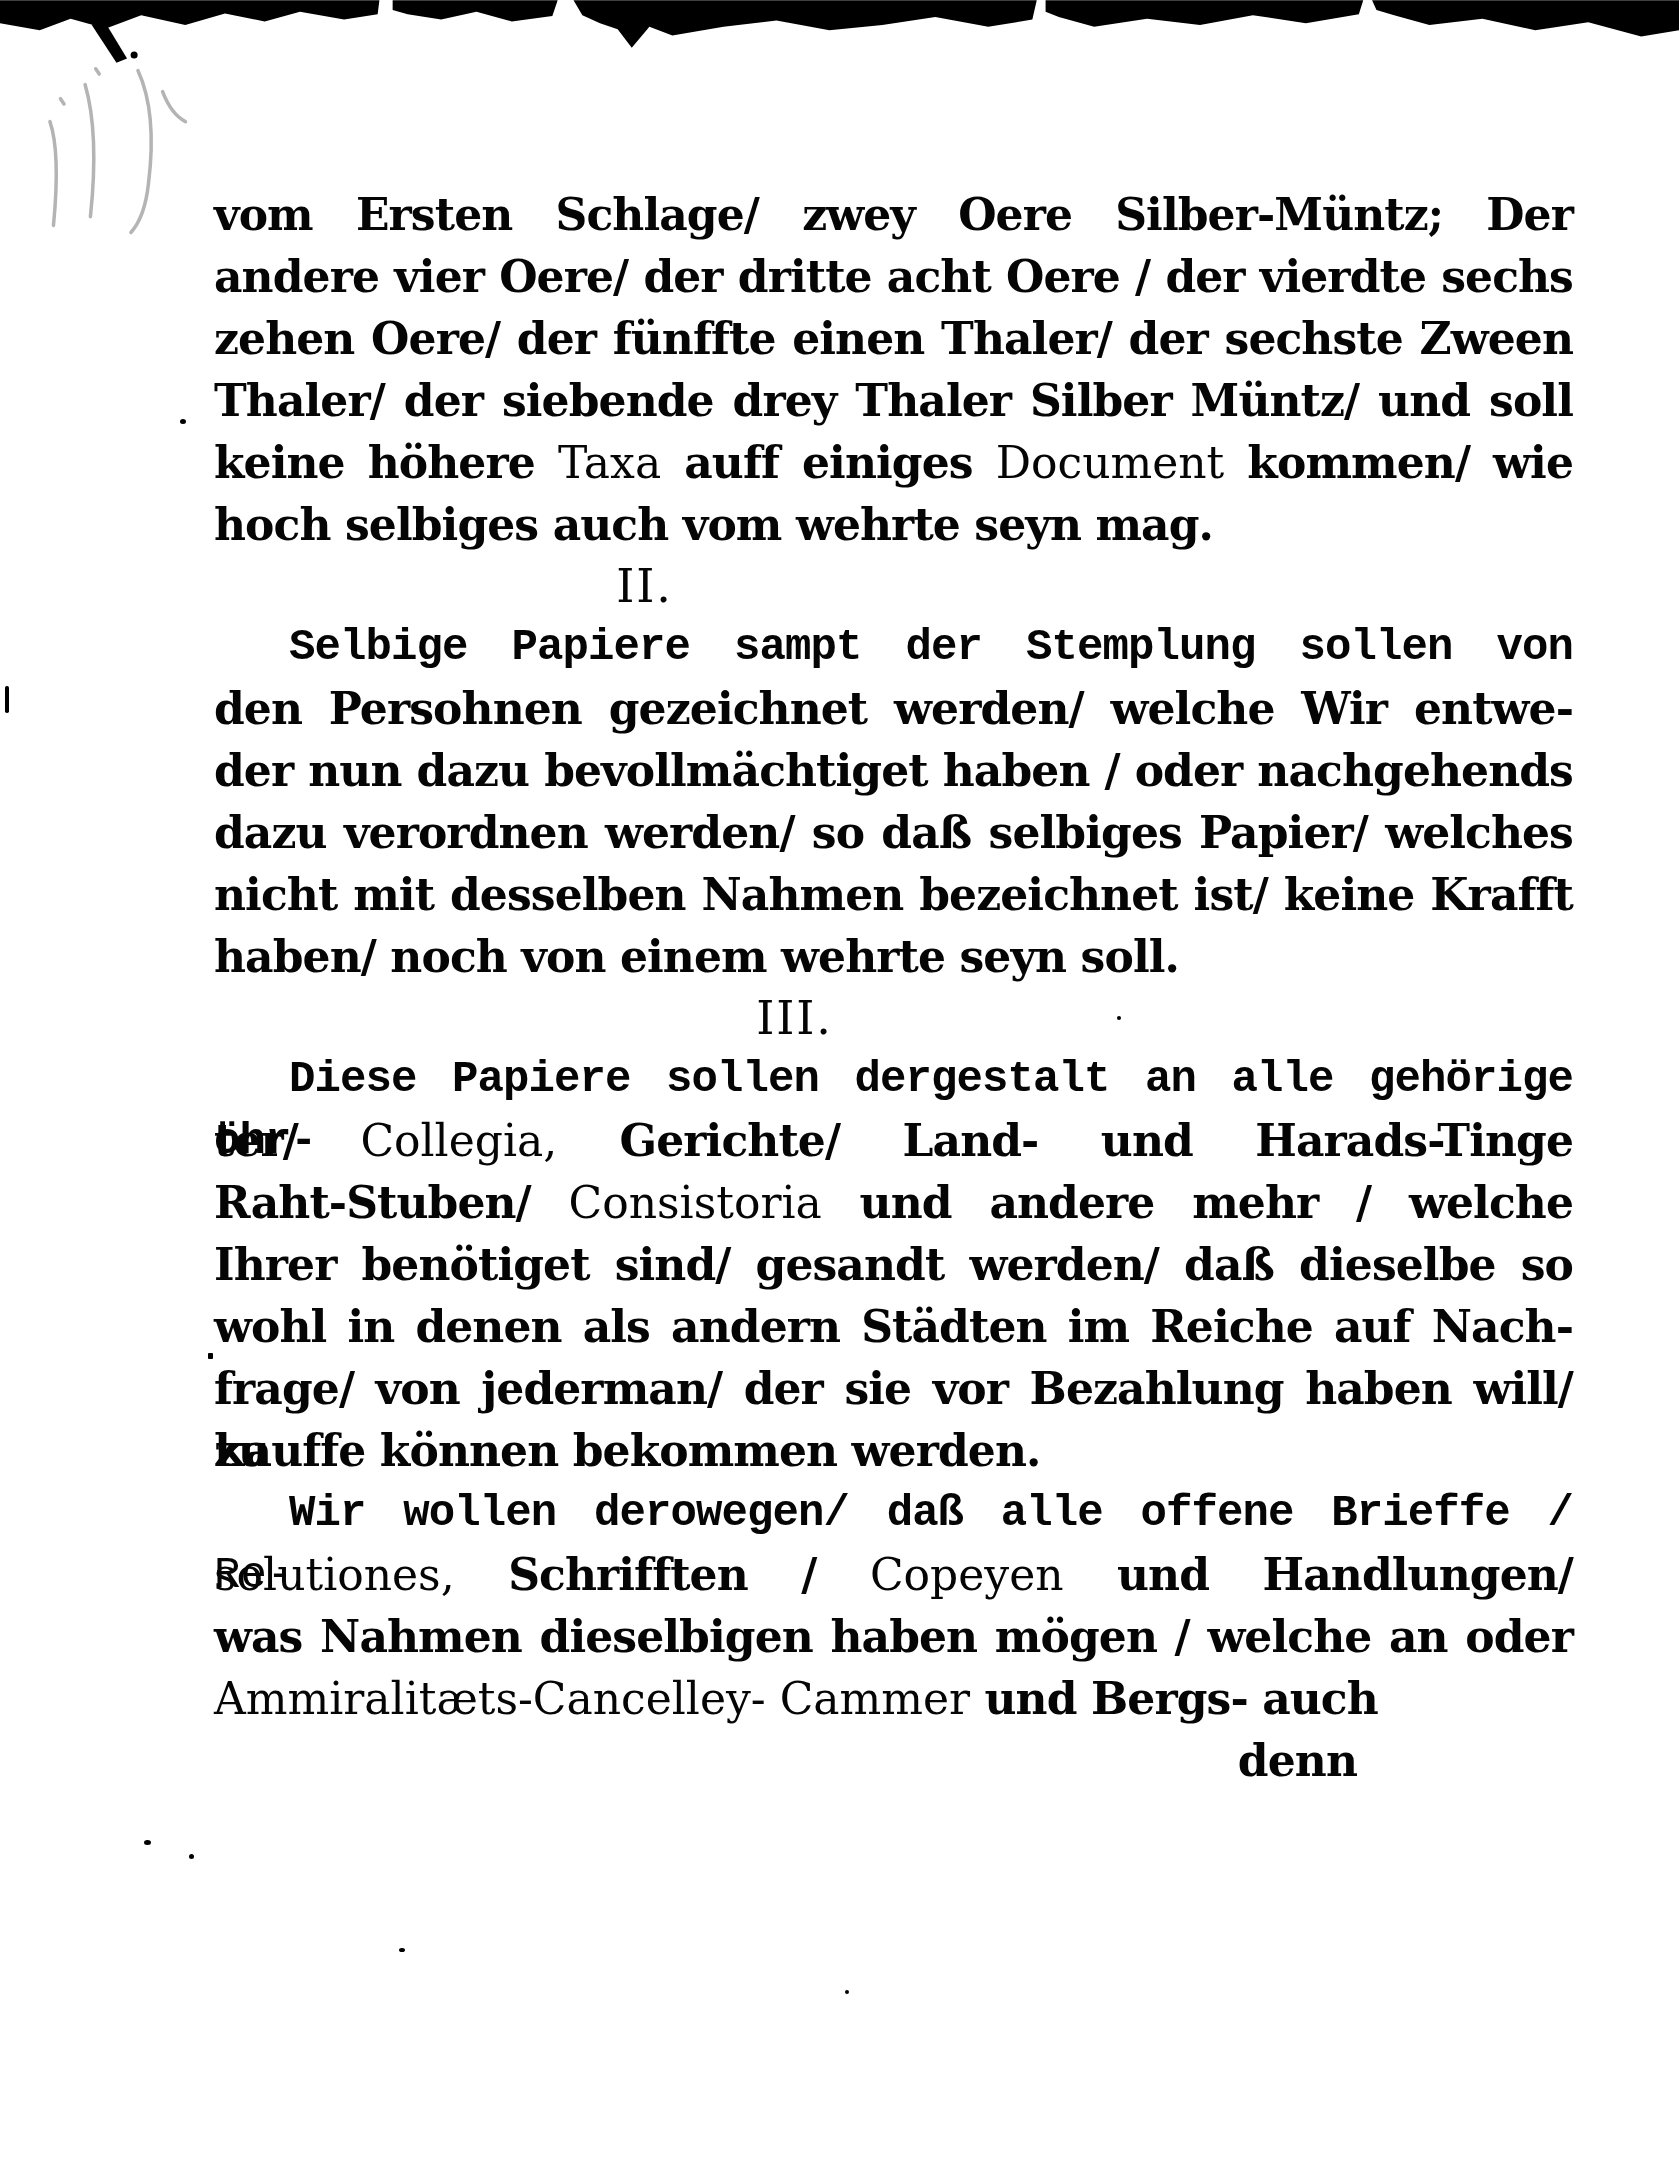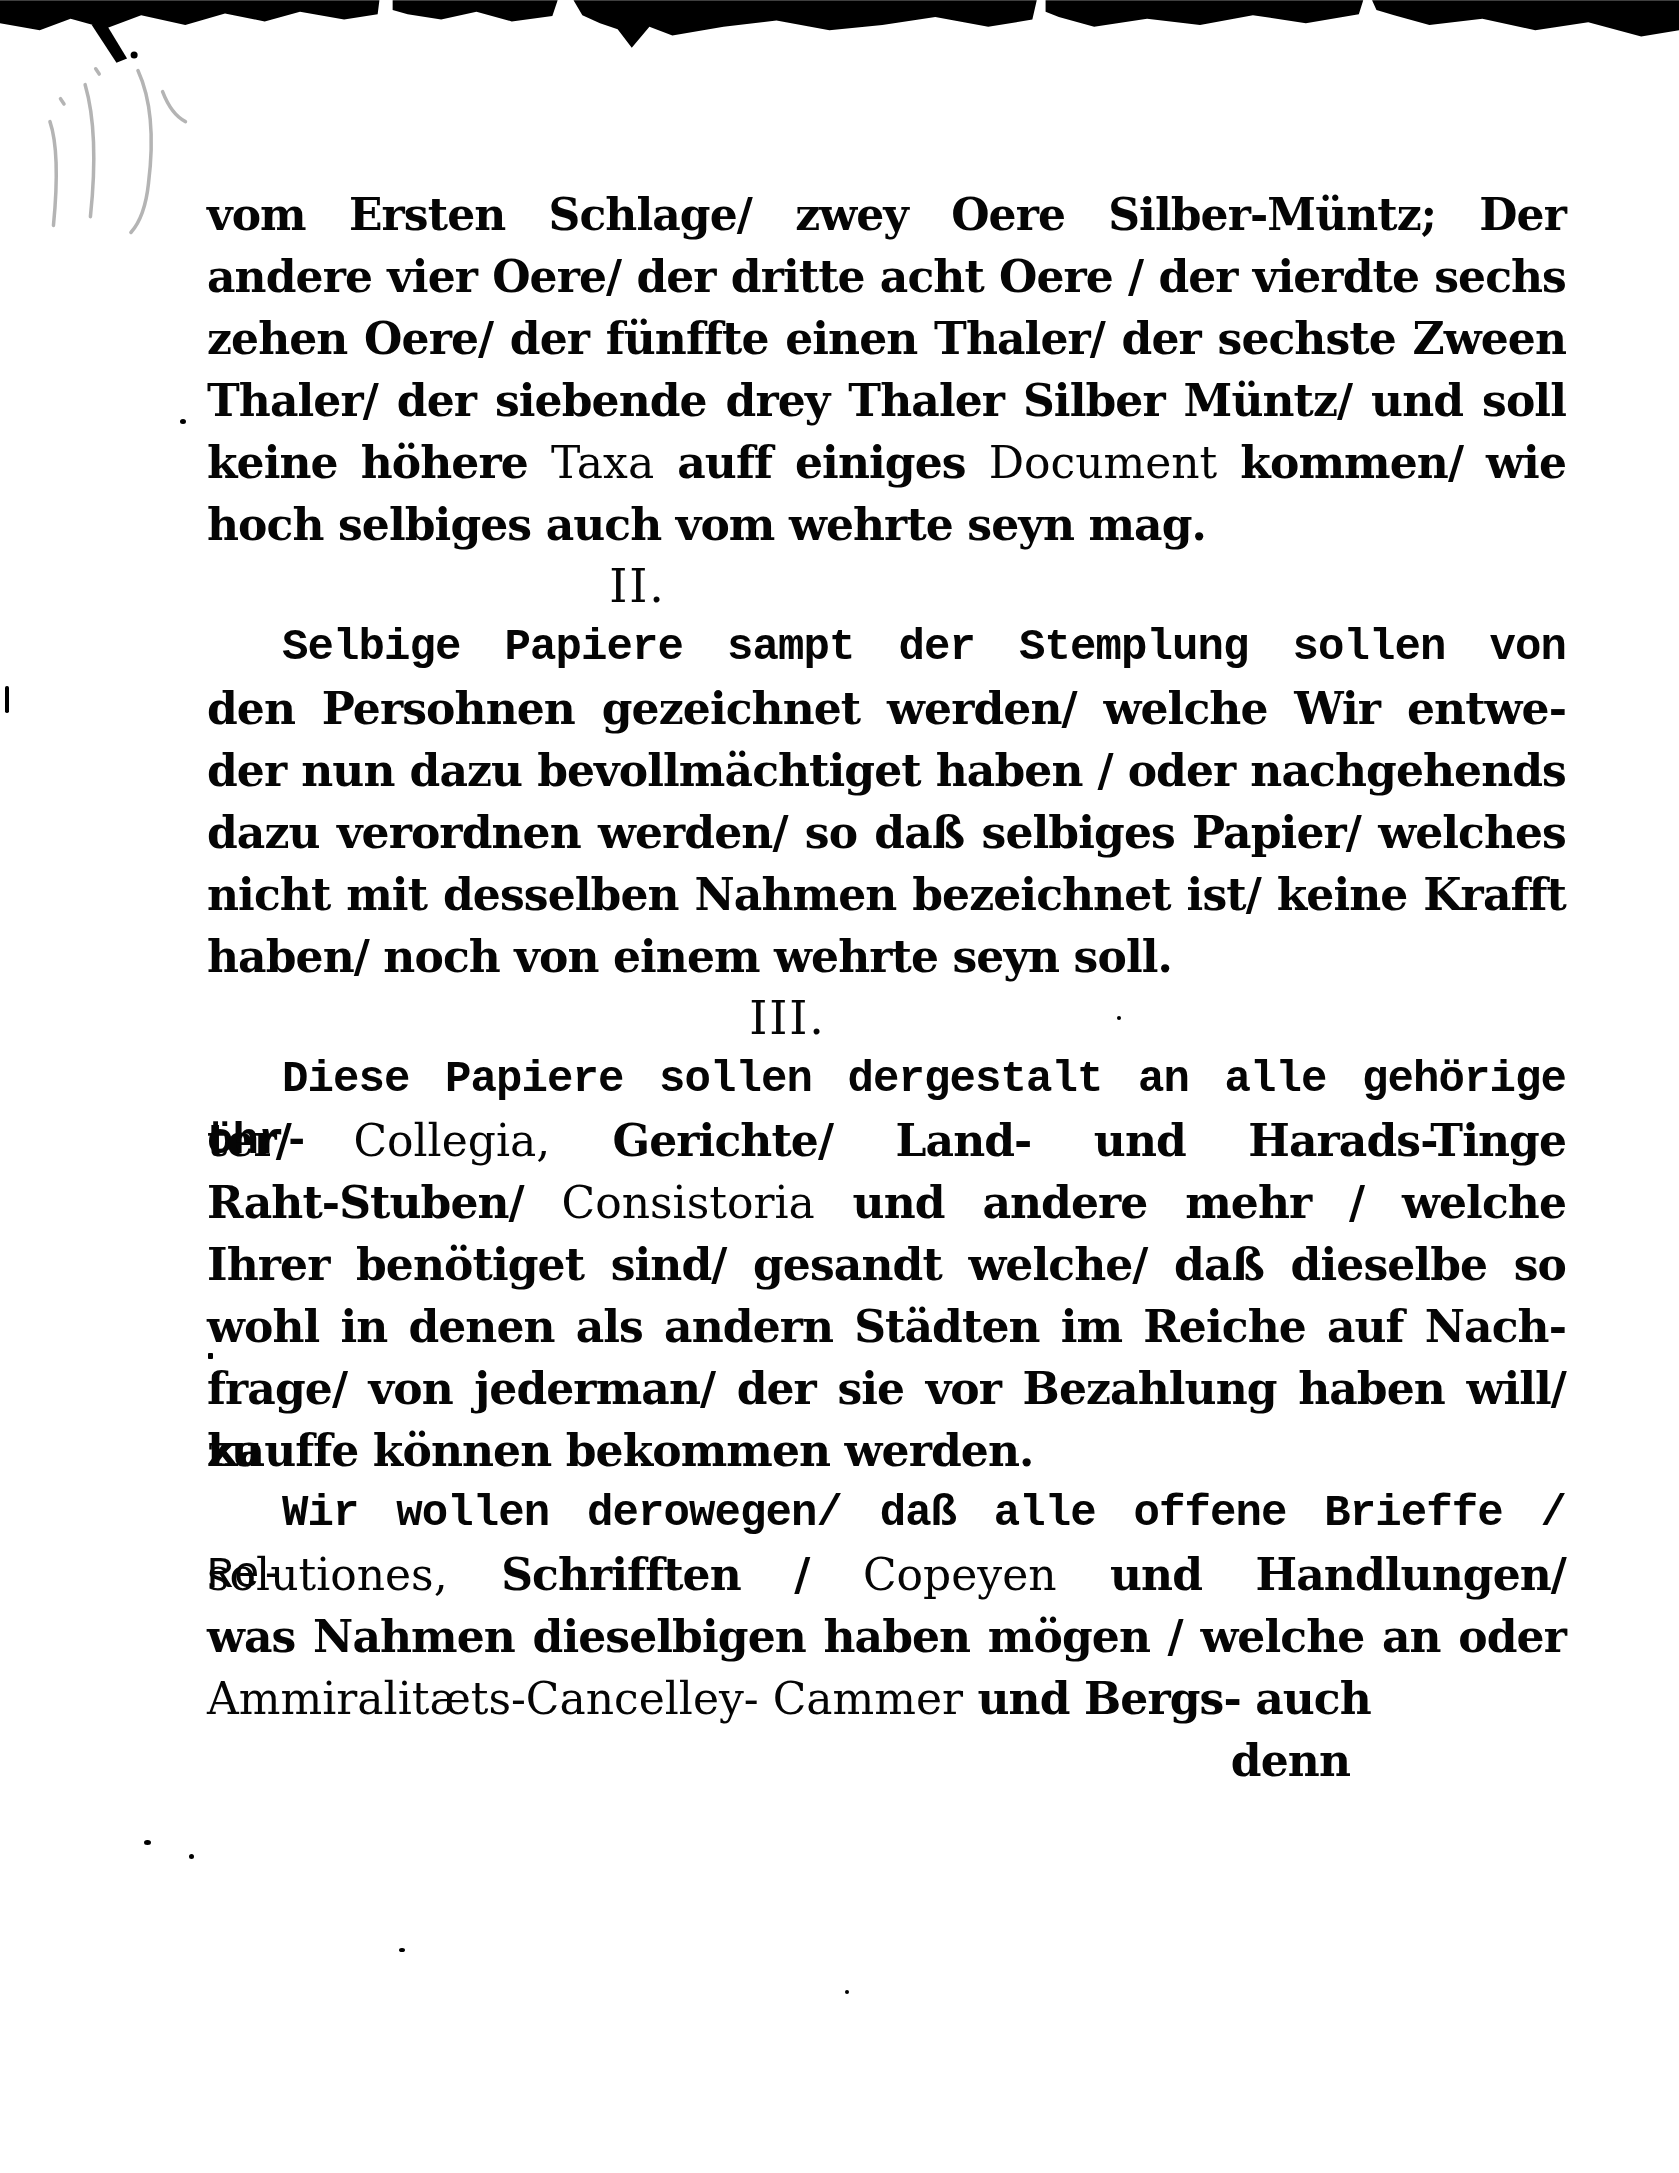--- a/index.html
+++ b/index.html
@@ -8,21 +8,21 @@
     width:1680px;height:2174px;
     background:#ffffff;
     overflow:hidden;
     font-family:"DejaVu Serif", serif;
     color:#050505;
   }
   .torn-edge{position:absolute;top:0;left:0;}
   .handwriting{position:absolute;top:60px;left:34px;}
   .text-block{
     position:absolute;
-    left:207px;top:184px;width:1359px;
+    left:214px;top:184px;width:1359px;
   }
   .line{
     height:62px;line-height:62px;
     font-size:44px;
     white-space:nowrap;
     text-align:left;
   }
   .line.just{
     text-align:justify;
     text-align-last:justify;
@@ -102,21 +102,21 @@
       <div class="line just indent"><span class="f">Selbige Papiere sampt der Stemplung sollen von</span></div>
       <div class="line just"><span class="f">den Persohnen gezeichnet werden/ welche Wir entwe-</span></div>
       <div class="line just"><span class="f">der nun dazu bevollmächtiget haben / oder nachgehends</span></div>
       <div class="line just"><span class="f">dazu verordnen werden/ so daß selbiges Papier/ welches</span></div>
       <div class="line just"><span class="f">nicht mit desselben Nahmen bezeichnet ist/ keine Krafft</span></div>
       <div class="line"><span class="f">haben/ noch von einem wehrte seyn soll.</span></div>
       <div class="heading hpos-2">III.</div>
       <div class="line just indent"><span class="f">Diese Papiere sollen dergestalt an alle gehörige öhr-</span></div>
       <div class="line just"><span class="f">ter/ </span><span class="a">Collegia,</span><span class="f"> Gerichte/ Land- und Harads-Tinge</span></div>
       <div class="line just"><span class="f">Raht-Stuben/ </span><span class="a">Consistoria</span><span class="f"> und andere mehr / welche</span></div>
-      <div class="line just"><span class="f">Ihrer benötiget sind/ gesandt welche/ daß dieselbe so</span></div>
+      <div class="line just"><span class="f">Ihrer benötiget sind/ gesandt werden/ daß dieselbe so</span></div>
       <div class="line just"><span class="f">wohl in denen als andern Städten im Reiche auf Nach-</span></div>
       <div class="line just"><span class="f">frage/ von jederman/ der sie vor Bezahlung haben will/ zu</span></div>
       <div class="line"><span class="f">kauffe können bekommen werden.</span></div>
       <div class="line just indent"><span class="f">Wir wollen derowegen/ daß alle offene Brieffe / </span><span class="a">Re-</span></div>
       <div class="line just"><span class="a">solutiones,</span><span class="f"> Schrifften / </span><span class="a">Copeyen</span><span class="f"> und Handlungen/</span></div>
       <div class="line just"><span class="f">was Nahmen dieselbigen haben mögen / welche an oder</span></div>
       <div class="line"><span class="a">Ammiralitæts-Cancelley- Cammer</span><span class="f"> und Bergs- auch</span></div>
       <div class="line catchword"><span class="f">denn</span></div>
     </div>
 

